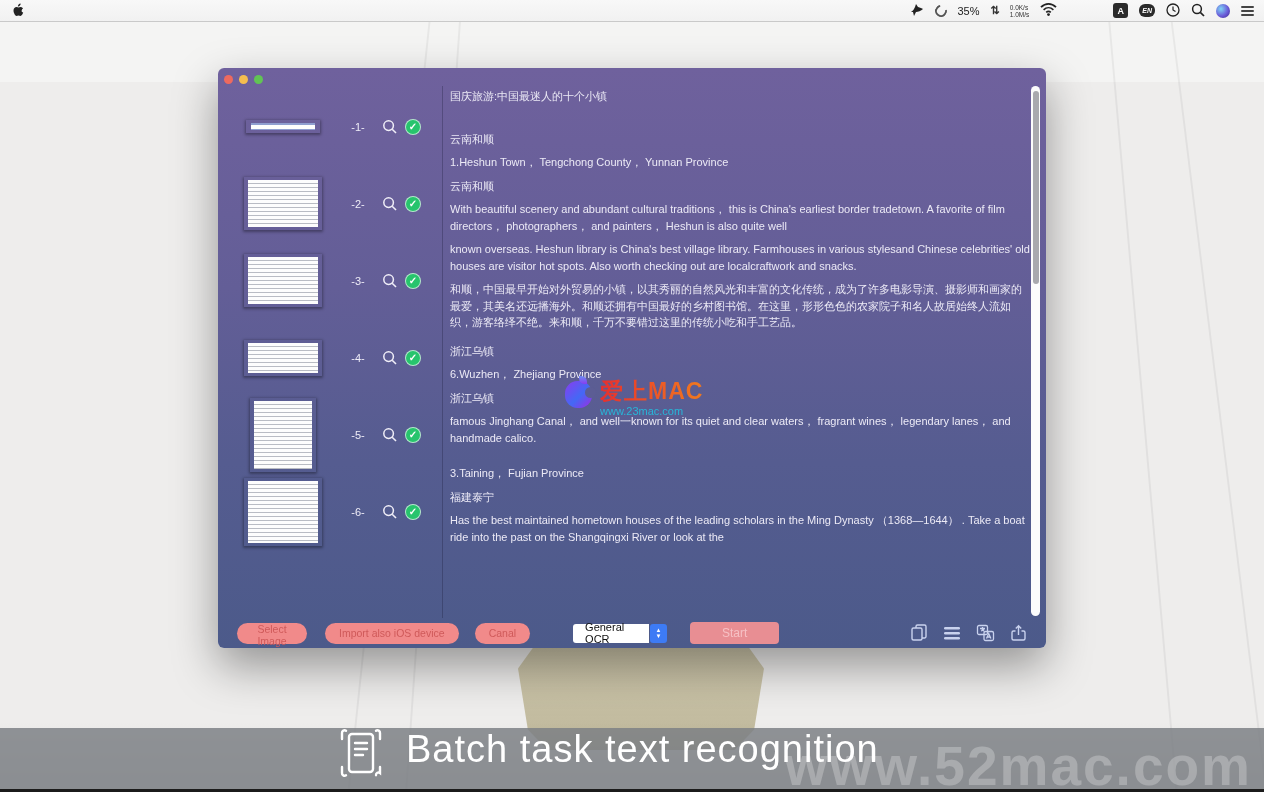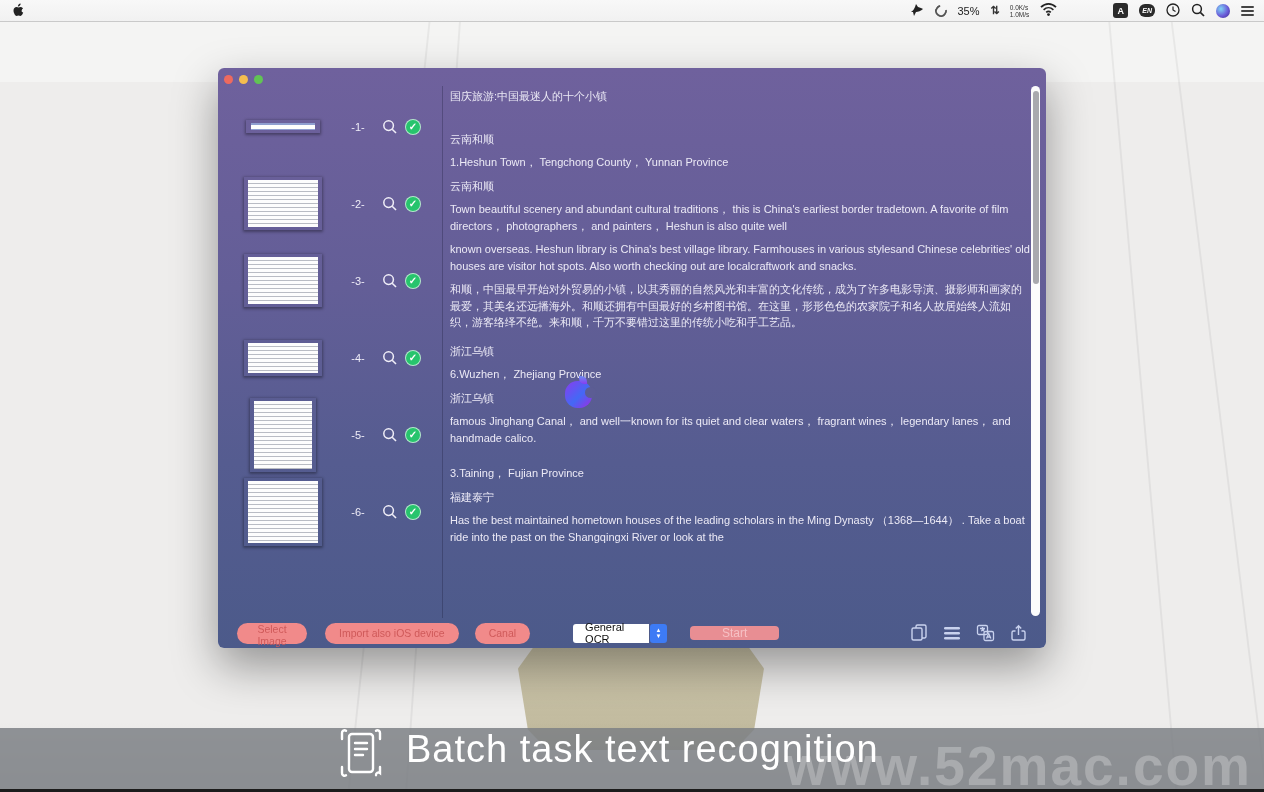--- a/index.html
+++ b/index.html
@@ -95,21 +95,21 @@
     border-radius:11px; height:21px; padding:0 14px; margin-right:0; font-family:inherit; }
   .pill.b1 { margin-left:19px; width:70px; }
   .pill.b2 { margin-left:18px; }
   .pill.b3 { margin-left:16px; }
   .ocr-select { margin-left:43px; height:19px; display:flex; align-items:stretch; }
   .ocr-value { background:#fff; color:#111; font-size:11px; display:flex; align-items:center;
     padding:0 10px 0 12px; border-radius:3px 0 0 3px; width:76px; justify-content:center; }
   .ocr-step { width:17px; background:#3d7bf5; border-radius:0 3px 0 3px; border-radius:3px;
     margin-left:1px; display:flex; flex-direction:column; align-items:center; justify-content:center;
     color:#fff; font-size:6px; line-height:6px; }
-  .start-btn { border:none; margin-left:23px; width:89px; height:14px; background:#e88e93;
+  .start-btn { border:none; margin-left:23px; width:89px; height:22px; background:#e88e93;
     color:#f6c0c4; font-size:12px; border-radius:4px; font-family:inherit; }
   .tb-icons { margin-left:auto; margin-right:18px; display:flex; align-items:center; gap:13px; }
   .tb-ic { width:20px; height:20px; display:flex; align-items:center; justify-content:center; }
 
   
   .banner { position:absolute; left:0; top:728px; width:1264px; height:61px;
     background:rgba(124,128,132,0.84); display:flex; align-items:flex-start; z-index:20; }
   .banner-icon { margin-left:338px; }
   .banner-title { margin-left:22px; color:#fff; font-size:38px; font-weight:300; letter-spacing:1px; }
   .banner-wm { position:absolute; right:12px; top:6px; font-size:55px; font-weight:bold;
@@ -290,38 +290,42 @@
 </div>
   </div>
   <div class="v-divider"></div>
 
   <div class="content">
     <div>
         <p class="para title">国庆旅游:中国最迷人的十个小镇</p>
         <p class="para gap-lg">云南和顺</p>
         <p class="para">1.Heshun Town，  Tengchong County，  Yunnan Province</p>
         <p class="para">云南和顺</p>
-        <p class="para">Town beautiful scenery and abundant cultural traditions，  this is China's earliest border tradetown. A favorite of film directors，  photographers，  and painters，  Heshun is also quite well</p>
+        <p class="para">With beautiful scenery and abundant cultural traditions，  this is China's earliest border tradetown. A favorite of film directors，  photographers，  and painters，  Heshun is also quite well</p>
         <p class="para">known overseas. Heshun library is China's best village library. Farmhouses in various stylesand Chinese celebrities' old houses are visitor hot spots. Also worth checking out are localcraftwork and snacks.</p>
         <p class="para">和顺，中国最早开始对外贸易的小镇，以其秀丽的自然风光和丰富的文化传统，成为了许多电影导演、摄影师和画家的最爱，其美名还远播海外。和顺还拥有中国最好的乡村图书馆。在这里，形形色色的农家院子和名人故居始终人流如织，游客络绎不绝。来和顺，千万不要错过这里的传统小吃和手工艺品。</p>
         <p class="para gap-md">浙江乌镇</p>
         <p class="para">6.Wuzhen，  Zhejiang Province</p>
         <p class="para">浙江乌镇</p>
         <p class="para">famous Jinghang Canal，  and well一known for its quiet and clear waters，  fragrant wines，  legendary lanes，  and handmade calico.</p>
         <p class="para gap-lg">3.Taining，  Fujian Province</p>
         <p class="para">福建泰宁</p>
         <p class="para">Has the best maintained hometown houses of the leading scholars in the Ming Dynasty （1368—1644） . Take a boat ride into the past on the Shangqingxi River or look at the</p>
       </div>
   </div>
 
   <div class="wm-inner">
     <span class="wm-apple">
       <span class="body"></span>
         <span class="leaf"></span>
         <span class="bite"></span>
+    </span>
+    <span class="wm-txt">
+      <span class="wm-title">爱上MAC</span>
+      <span class="wm-url">www.23mac.com</span>
     </span>
   </div>
 
   <div class="scrollbar">
     <div class="scroll-thumb"></div>
   </div>
 
   <div class="win-toolbar">
     <button class="pill b1">Select Image</button>
     <button class="pill b2">Import also iOS device</button>

